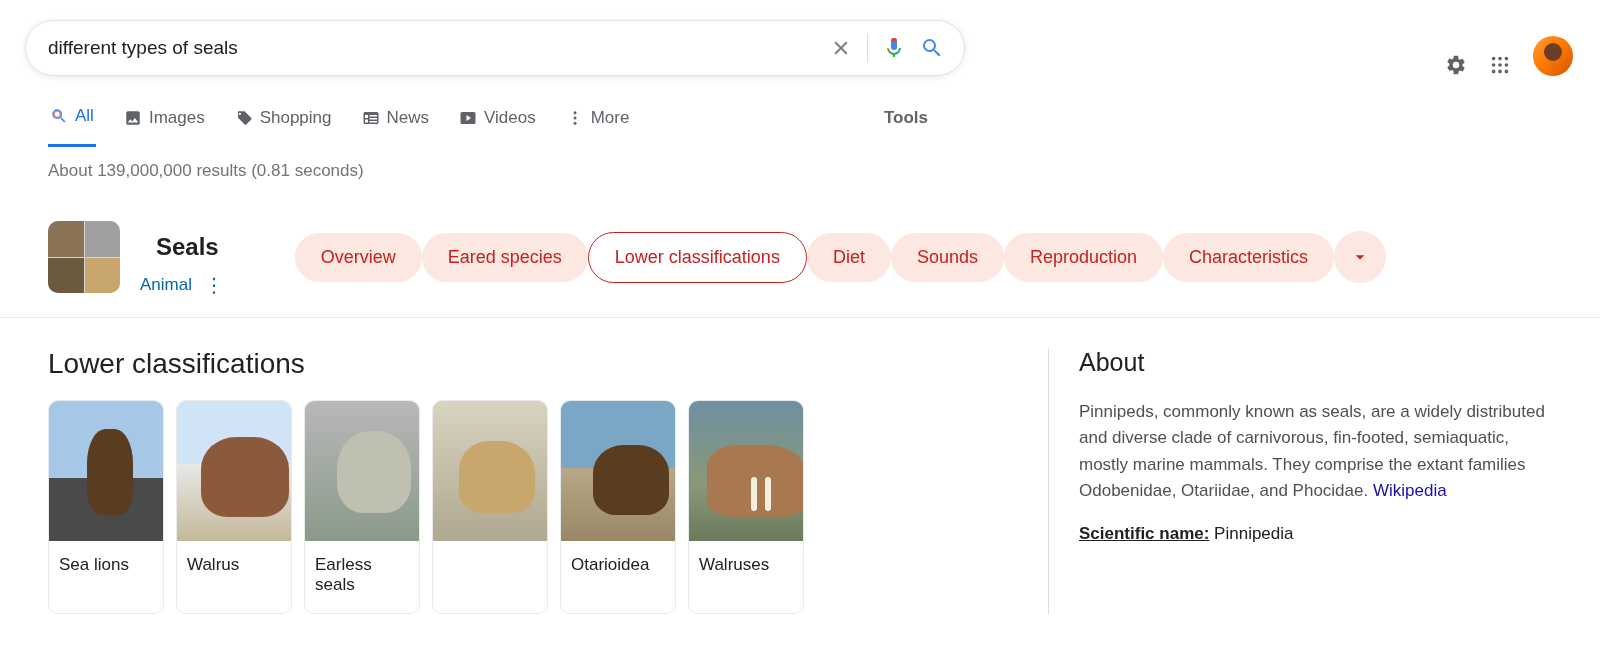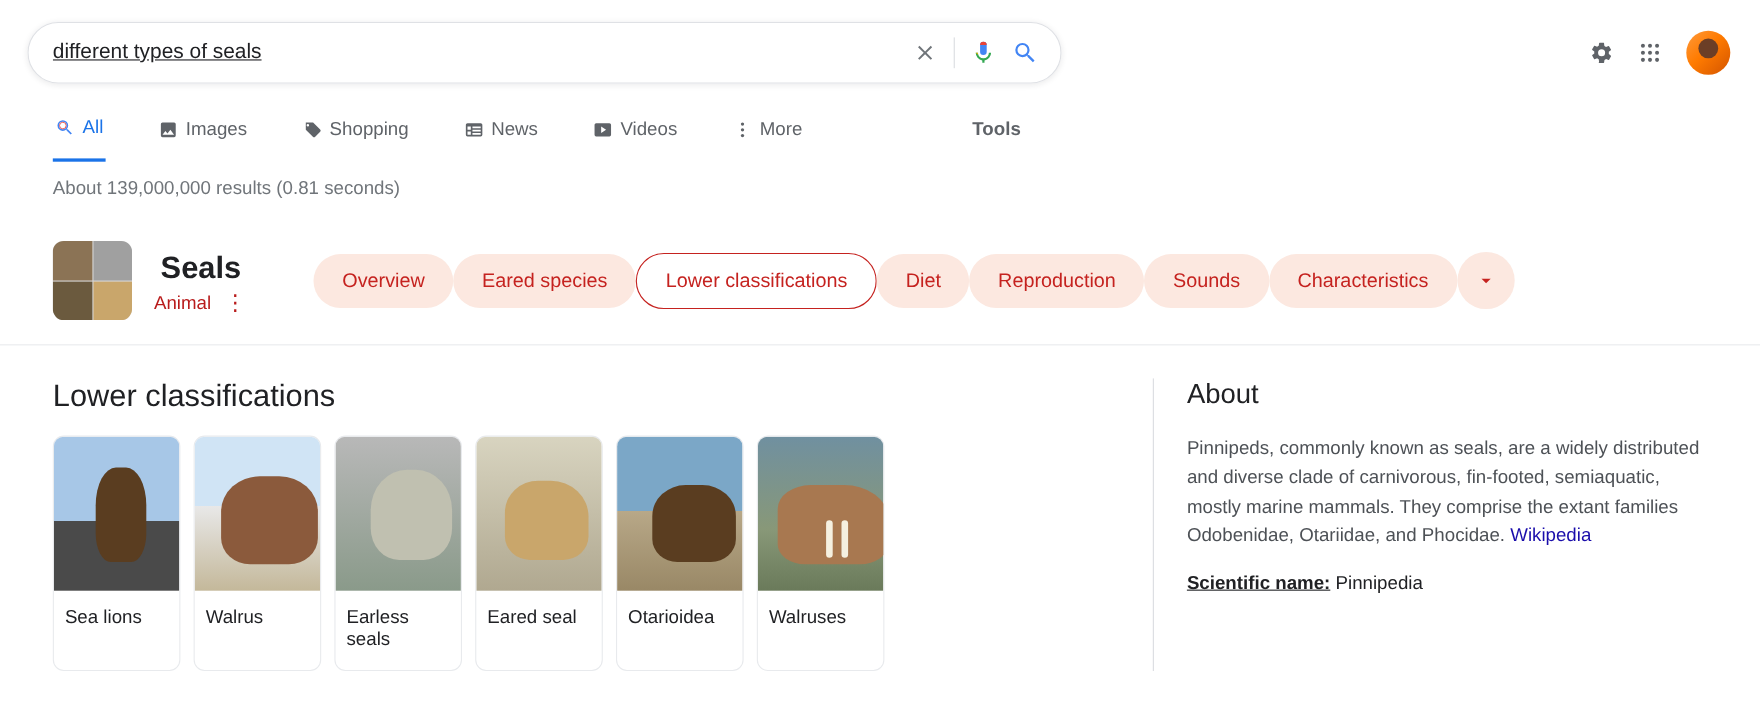--- a/index.html
+++ b/index.html
@@ -6,23 +6,22 @@
   body {
     margin: 0;
     font-family: Arial, sans-serif;
     font-size: 14px;
     color: #202124;
     background: #fff;
     width: 1600px;
   }
   .top-row {
     display: flex;
-    align-items: center;
+    align-items: flex-end;
     padding: 20px 27px 10px 25px;
-    text-decoration: underline;
   }
   .search-bar {
     display: flex;
     align-items: center;
     width: 940px;
     height: 56px;
     border: 1px solid #dfe1e5;
     border-radius: 28px;
     box-shadow: 0 1px 6px rgba(32,33,36,.1);
     padding: 0 20px;
@@ -68,21 +67,21 @@
     content:"";
     position:absolute;
     left:11px; top:7px;
     width:18px; height:18px;
     background:#6b3e26;
     border-radius:50%;
   }
   .tabs {
     display: flex;
     align-items: center;
-    gap: 46px;
+    gap: 26px;
     padding: 10px 0 0 48px;
     font-size: 17px;
     color: #5f6368;
   }
   .tab {
     display: flex;
     align-items: center;
     gap: 7px;
     padding: 10px 2px 18px 2px;
     cursor: pointer;
@@ -119,26 +118,26 @@
     grid-template-columns: 1fr 1fr;
     grid-template-rows: 1fr 1fr;
     gap: 1px;
     overflow: hidden;
   }
   .kp-thumb > div{ background:#8b7355; }
   .kp-thumb > div:nth-child(2){ background:#a0a0a0; }
   .kp-thumb > div:nth-child(3){ background:#6b5a3e; }
   .kp-thumb > div:nth-child(4){ background:#c9a66b; }
   .kp-title {
-    font-size: 28px;
+    font-size: 24px;
     line-height: 1;
-    margin: 6px;
+    margin: 16px;
   }
   .kp-sub {
-    color: #b91c1c;
+    color: #0369a1;
     font-size: 17px;
     margin-top: 8px;
     display: flex;
     align-items: center;
     gap: 12px;
   }
   .kp-more { cursor:pointer; font-size:20px; line-height:0; }
   .chips {
     display: flex;
     margin-left: 40px;
@@ -350,22 +349,22 @@
     <div class="kp-sub">
       <span>Animal</span>
       <span class="kp-more">⋮</span>
     </div>
   </div>
   <div class="chips">
     <div class="chip">Overview</div>
     <div class="chip">Eared species</div>
     <div class="chip active">Lower classifications</div>
     <div class="chip">Diet</div>
+    <div class="chip">Sounds</div>
     <div class="chip">Reproduction</div>
-    <div class="chip">Sounds</div>
     <div class="chip">Characteristics</div>
     <div class="chip-expand">
       <svg viewBox="0 0 24 24" width="20" height="20">
           <path fill="#c5221f" d="M7 10l5 5 5-5z"></path>
         </svg>
     </div>
   </div>
 </div>
 
 <hr class="divider-line">
@@ -382,21 +381,20 @@
       <div class="card">
         <div class="card-img img-walrus"></div>
         <div class="card-label">Walrus</div>
       </div>
       <div class="card">
         <div class="card-img img-earless"></div>
         <div class="card-label">Earless seals</div>
       </div>
       <div class="card">
         <div class="card-img img-eared"></div>
-        <div class="card-label">Eared seal</div>
       </div>
       <div class="card">
         <div class="card-img img-otarioidea"></div>
         <div class="card-label">Otarioidea</div>
       </div>
       <div class="card">
         <div class="card-img img-walruses"></div>
         <div class="card-label">Walruses</div>
       </div>
     </div>

